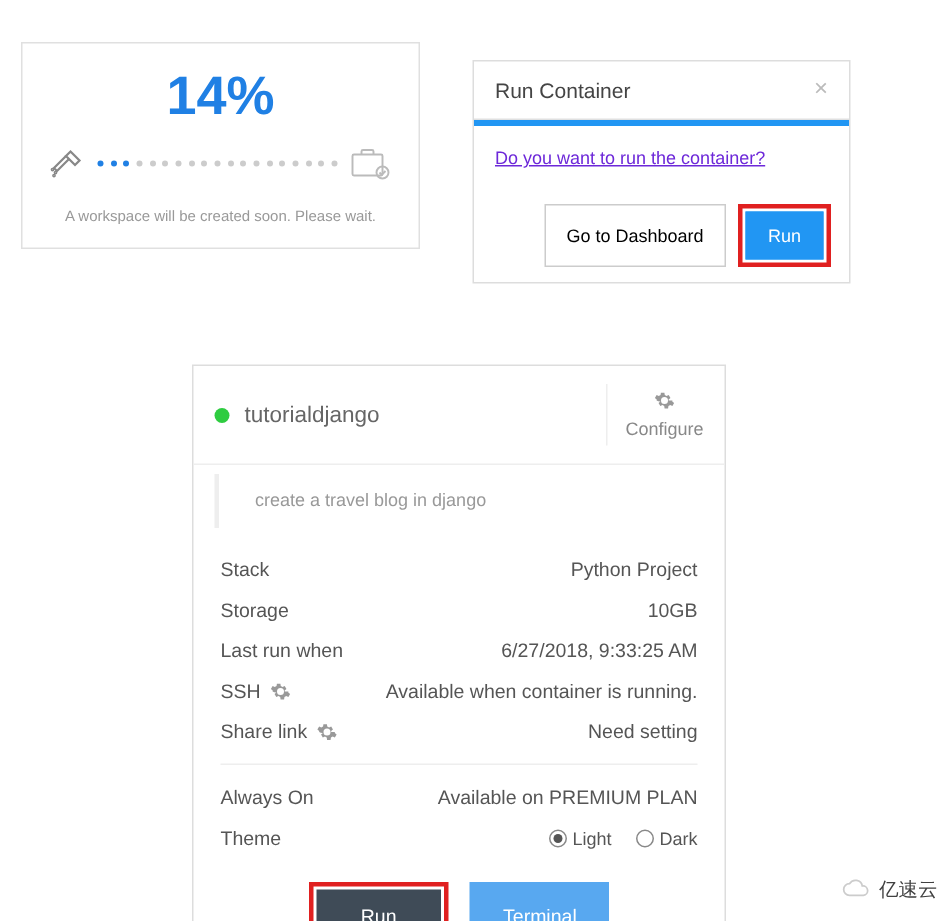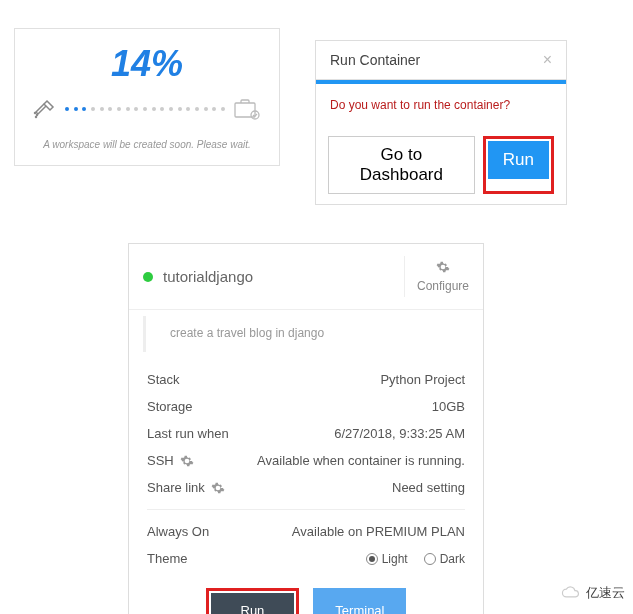--- a/index.html
+++ b/index.html
@@ -1,37 +1,37 @@
 <!DOCTYPE html>
 <html><head>
 <meta charset="utf-8">
 <style>
 * { box-sizing: border-box; margin: 0; padding: 0; }
 body { font-family: Arial, Helvetica, sans-serif; background: #fff; width: 633px; height: 614px; position: relative; }
 
 
-.progress-card { position: absolute; left: 14px; top: 28px; width: 266px; height: 138px; border: 1px solid #e0e0e0; background: #fff; text-align: center; padding: 10px 18px; font-style: italic; }
+.progress-card { position: absolute; left: 14px; top: 28px; width: 266px; height: 138px; border: 1px solid #e0e0e0; background: #fff; text-align: center; padding: 10px 18px; }
 .progress-pct { color: #2080e4; font-size: 36px; font-weight: bold; margin-top: 4px; }
 .progress-line { display: flex; align-items: center; justify-content: space-between; margin-top: 12px; }
 .hammer { width: 24px; height: 24px; color: #888; }
 .briefcase { width: 28px; height: 22px; color: #bbb; }
 .dots { flex: 1; display: flex; align-items: center; justify-content: space-between; margin: 0 8px; }
 .dot { width: 4px; height: 4px; border-radius: 50%; background: #ccc; }
 .dot.a { background: #2080e4; }
 .progress-note { color: #999; font-size: 10px; margin-top: 18px; }
 
 
 .dialog { position: absolute; left: 315px; top: 40px; width: 252px; border: 1px solid #ddd; background: #fff; }
 .dialog-head { padding: 10px 14px; border-bottom: 1px solid #e0e0e0; display: flex; justify-content: space-between; align-items: center; }
 .dialog-title { font-size: 14px; color: #444; }
 .dialog-close { color: #bbb; font-size: 16px; cursor: pointer; }
 .dialog-bar { height: 4px; background: #2196f3; }
-.dialog-body { padding: 14px; font-size: 12px; color: #b91c1c; }
+.dialog-body { padding: 14px; font-size: 12px; color: #6d28d9; text-decoration: underline; }
 .dialog-foot { display: flex; justify-content: flex-end; gap: 8px; padding: 10px 12px; border-top: 0; }
-.btn { padding: 8px 14px; font-size: 17px; border: 1px solid #ccc; background: #fff; cursor: pointer; }
+.btn { padding: 8px 14px; font-size: 12px; border: 1px solid #ccc; background: #fff; cursor: pointer; }
 .btn-primary { background: #2196f3; color: #fff; border-color: #2196f3; }
 .hl { border: 3px solid #e02020; padding: 2px; display: inline-block; }
 
 
 .panel { position: absolute; left: 128px; top: 243px; width: 356px; border: 1px solid #ddd; background: #fff; }
 .panel-head { display: flex; align-items: center; padding: 12px 14px; border-bottom: 1px solid #eee; }
 .status-dot { width: 10px; height: 10px; border-radius: 50%; background: #2ecc40; margin-right: 10px; }
 .panel-title { color: #666; font-size: 15px; flex: 1; }
 .config-btn { display: flex; align-items: center; gap: 5px; color: #888; font-size: 12px; border-left: 1px solid #eee; padding: 4px 0 4px 12px; cursor: pointer; flex-direction: column; }
 .gear { width: 14px; height: 14px; color: #999; }

